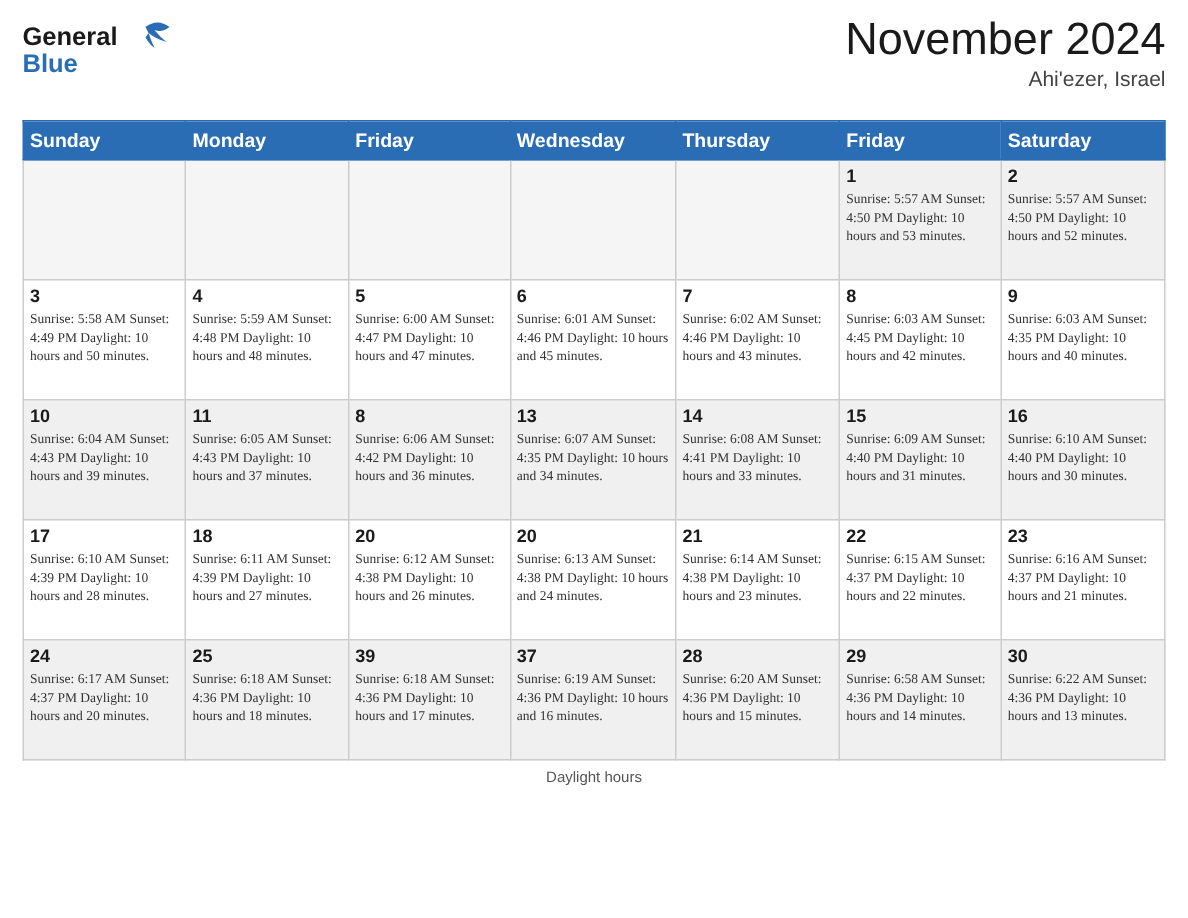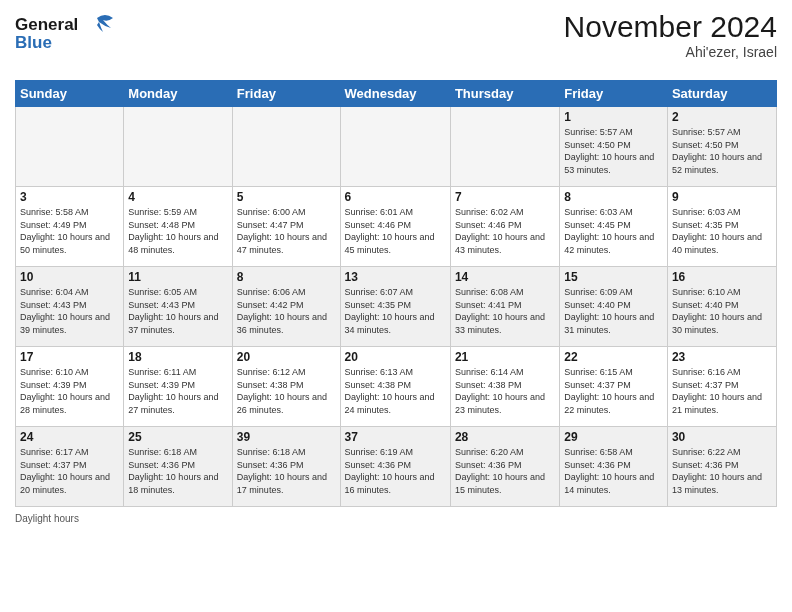--- a/index.html
+++ b/index.html
@@ -70,25 +70,27 @@
       font-size: 12px;
       font-weight: bold;
       color: #1a1a1a;
       display: block;
       margin-bottom: 2px;
     }
     .day-info {
       font-size: 9px;
       line-height: 1.4;
       color: #333;
+      font-family: Liberation Serif, serif;
     }
     .footer {
       margin-top: 6px;
       font-size: 10px;
       color: #555;
+      text-align: center;
     }
   </style>
 </head>
 <body>
 
 <div class="page">
   <div class="header">
     <div class="logo">
       <div>
         <svg width="105" height="45" viewBox="0 0 105 45">

